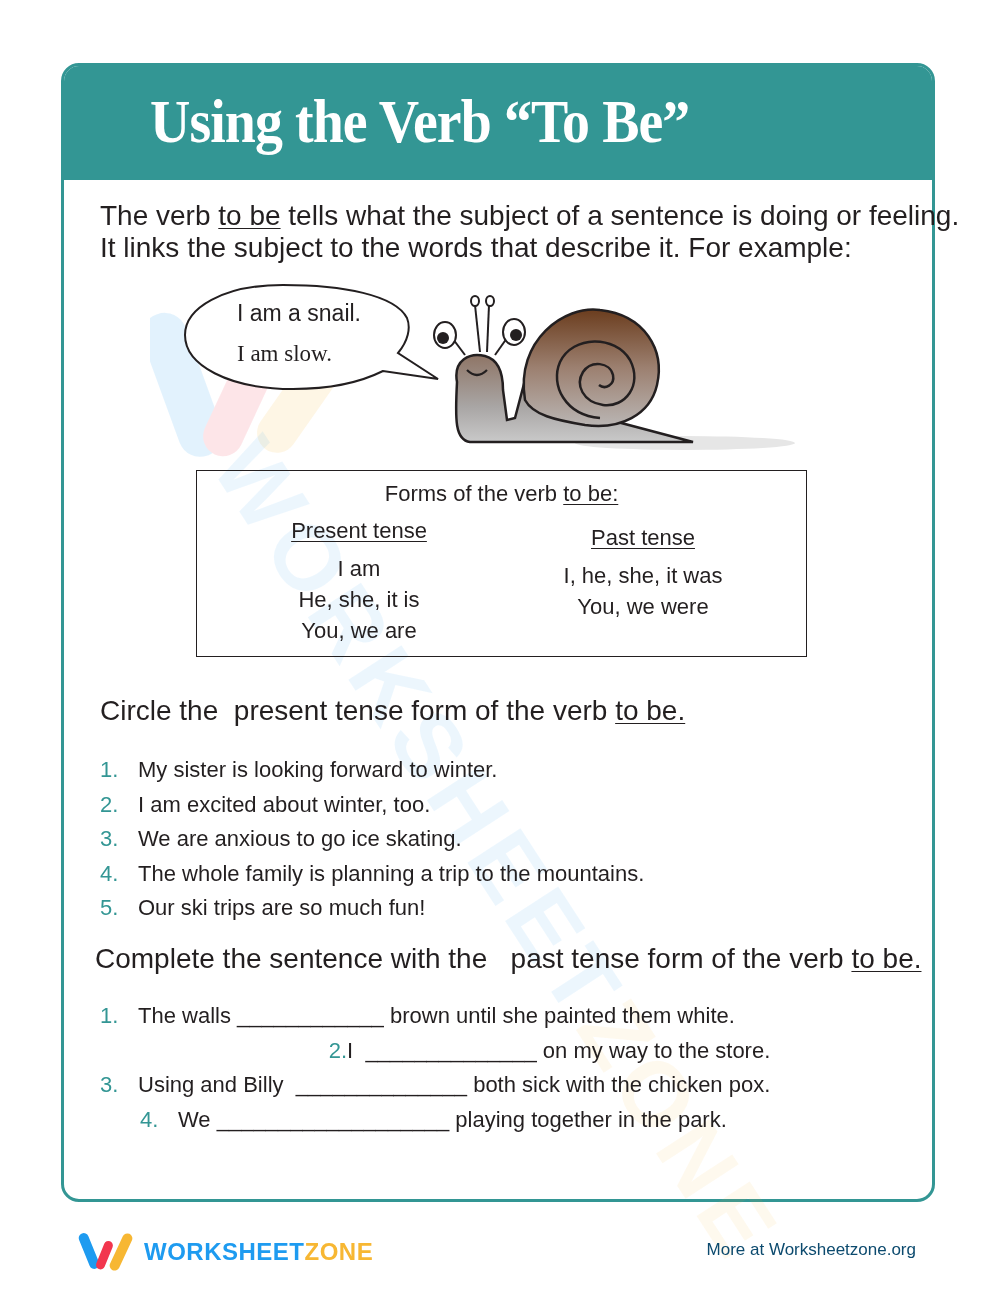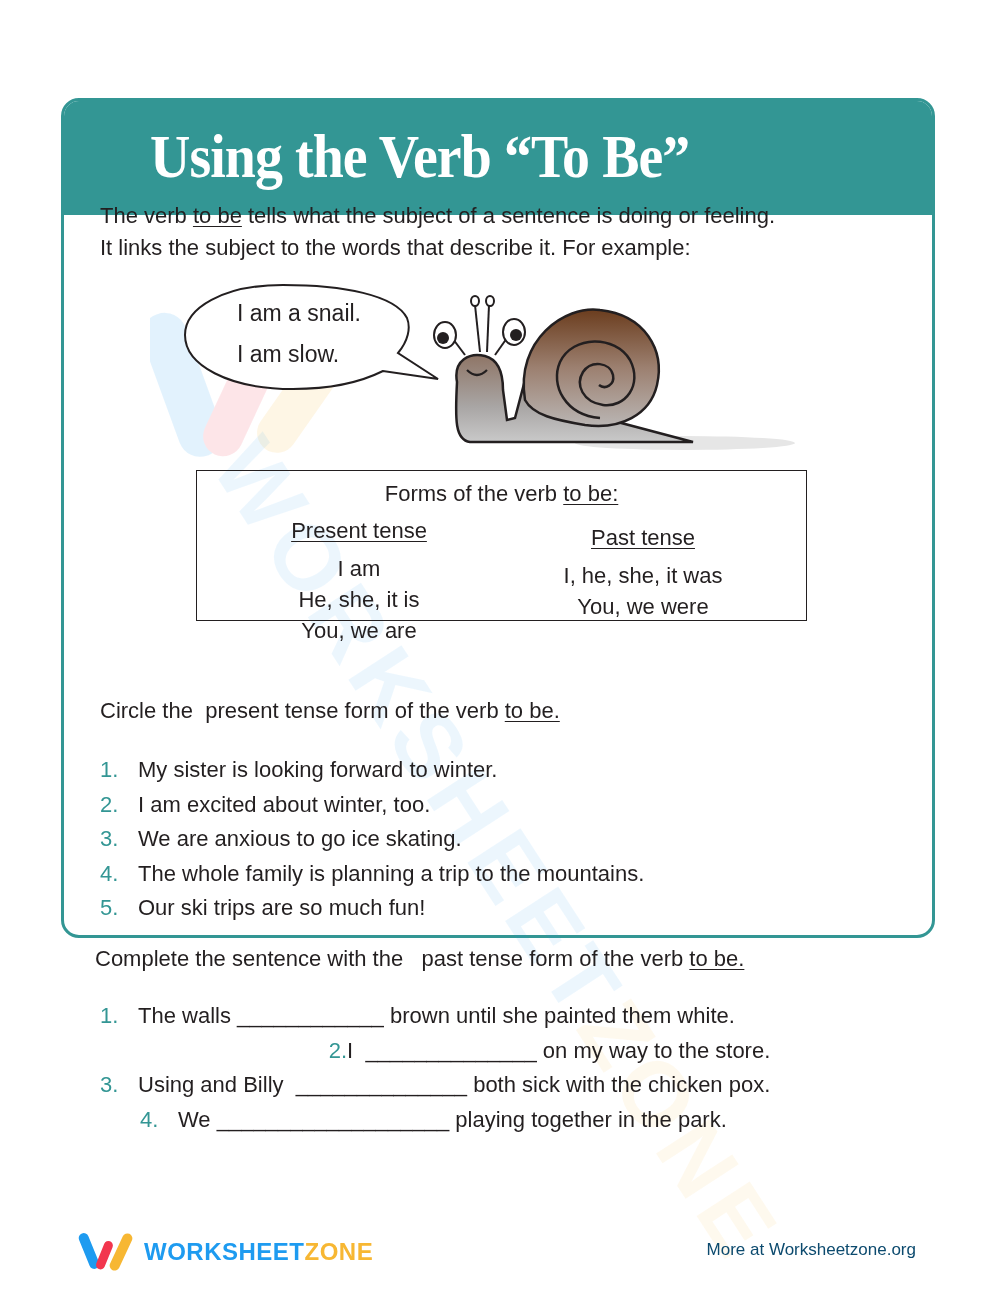--- a/index.html
+++ b/index.html
@@ -1,40 +1,40 @@
 <!DOCTYPE html>
 <html><head>
   <meta charset="utf-8">
   <style>
     html, body { margin: 0; padding: 0; background: #ffffff; }
     body { width: 1000px; height: 1294px; position: relative; overflow: hidden;
            font-family: "Liberation Sans", "DejaVu Sans", sans-serif; color: #231f20; }
 
-    .card { position: absolute; left: 61px; top: 63px; width: 874px; height: 840px;
-            border: 3px solid #339694; border-radius: 18px; box-sizing: border-box; overflow: hidden; background: #fff; margin-top: 35px; }
+    .card { position: absolute; left: 61px; top: 63px; width: 874px; height: 1139px;
+            border: 3px solid #339694; border-radius: 18px; box-sizing: border-box; overflow: hidden; background: #fff; }
     .header { position: absolute; left: 0; top: 0; right: 0; height: 114px; background: #339694; }
     .title { position: absolute; left: 86px; top: 20px; font-family: "Liberation Serif", "DejaVu Serif", serif;
              font-weight: bold; font-size: 62px; color: #ffffff; letter-spacing: -1px; transform: scaleX(0.9);
              transform-origin: left center; white-space: nowrap; }
     .wm-text { position: absolute; left: 280px; top: 420px; font-size: 92px; font-weight: bold; letter-spacing: 8px;
                transform: rotate(57deg); transform-origin: left top; opacity: 0.08; white-space: nowrap; }
     .wm-text .b { color: #1e9bf0; }
     .wm-text .o { color: #f7b733; }
 
-    .p { position: absolute; font-size: 22px; line-height: 32px; white-space: nowrap; }
+    .p { position: absolute; font-size: 28px; line-height: 32px; white-space: nowrap; }
     .u { text-decoration: underline; text-underline-offset: 3px; text-decoration-thickness: 1px; }
 
     .intro { left: 100px; top: 200px; }
 
     .bubble { position: absolute; left: 183px; top: 283px; width: 230px; height: 110px; }
     .bubble-text { position: absolute; left: 237px; font-size: 23px; white-space: nowrap; }
 
     .snail { position: absolute; left: 425px; top: 290px; width: 380px; height: 170px; }
 
-    .forms-box { position: absolute; left: 196px; top: 470px; width: 611px; height: 151px;
+    .forms-box { position: absolute; left: 196px; top: 470px; width: 611px; height: 187px;
                  border: 1.5px solid #231f20; box-sizing: border-box; }
     .forms-title { position: absolute; left: 0; right: 0; top: 10px; text-align: center; font-size: 22px; white-space: nowrap; }
     .col { position: absolute; top: 44px; width: 300px; text-align: center; font-size: 22px; line-height: 31px; }
     .col.left { left: 12px; }
     .col.right { left: 296px; margin-top: 7px; }
     .col-head { display: inline-block; margin-bottom: 7px; }
     .col-line { display: block; }
 
     .instr1 { left: 100px; top: 695px; text-align: center; }
     .instr2 { left: 95px; top: 943px; }
@@ -73,21 +73,21 @@
 
 <div class="p intro">
   <div><span>The verb </span><span class="u">to be</span><span> tells what the subject of a sentence is doing or feeling.</span></div>
   <div>It links the subject to the words that describe it. For example:</div>
 </div>
 
 <svg class="bubble" viewBox="0 0 260 110" style="left:183px;top:283px;width:260px;height:110px;">
   <path d="M100 2 C40 2 2 25 2 52 C2 82 45 106 110 106 C150 106 180 98 200 88 L255 96 L215 70 C225 58 228 45 224 35 C212 12 160 2 100 2 Z" fill="#fff" stroke="#231f20" stroke-width="2"></path>
 </svg>
 <div class="bubble-text" style="top:300px;">I am a snail.</div>
-<div class="bubble-text" style="top:341px;">I am slow.</div>
+<div class="bubble-text" style="top:341px;font-family:Liberation Serif, serif;">I am slow.</div>
 
 <svg class="snail" viewBox="0 0 380 170">
   <defs>
     <linearGradient id="shellG" x1="0" y1="0" x2="0" y2="1">
       <stop offset="0" stop-color="#6b3d1e"></stop>
       <stop offset="0.5" stop-color="#9c8070"></stop>
       <stop offset="1" stop-color="#b9b5b3"></stop>
     </linearGradient>
     <linearGradient id="bodyG" x1="0" y1="0" x2="0" y2="1">
       <stop offset="0" stop-color="#8f7566"></stop>

